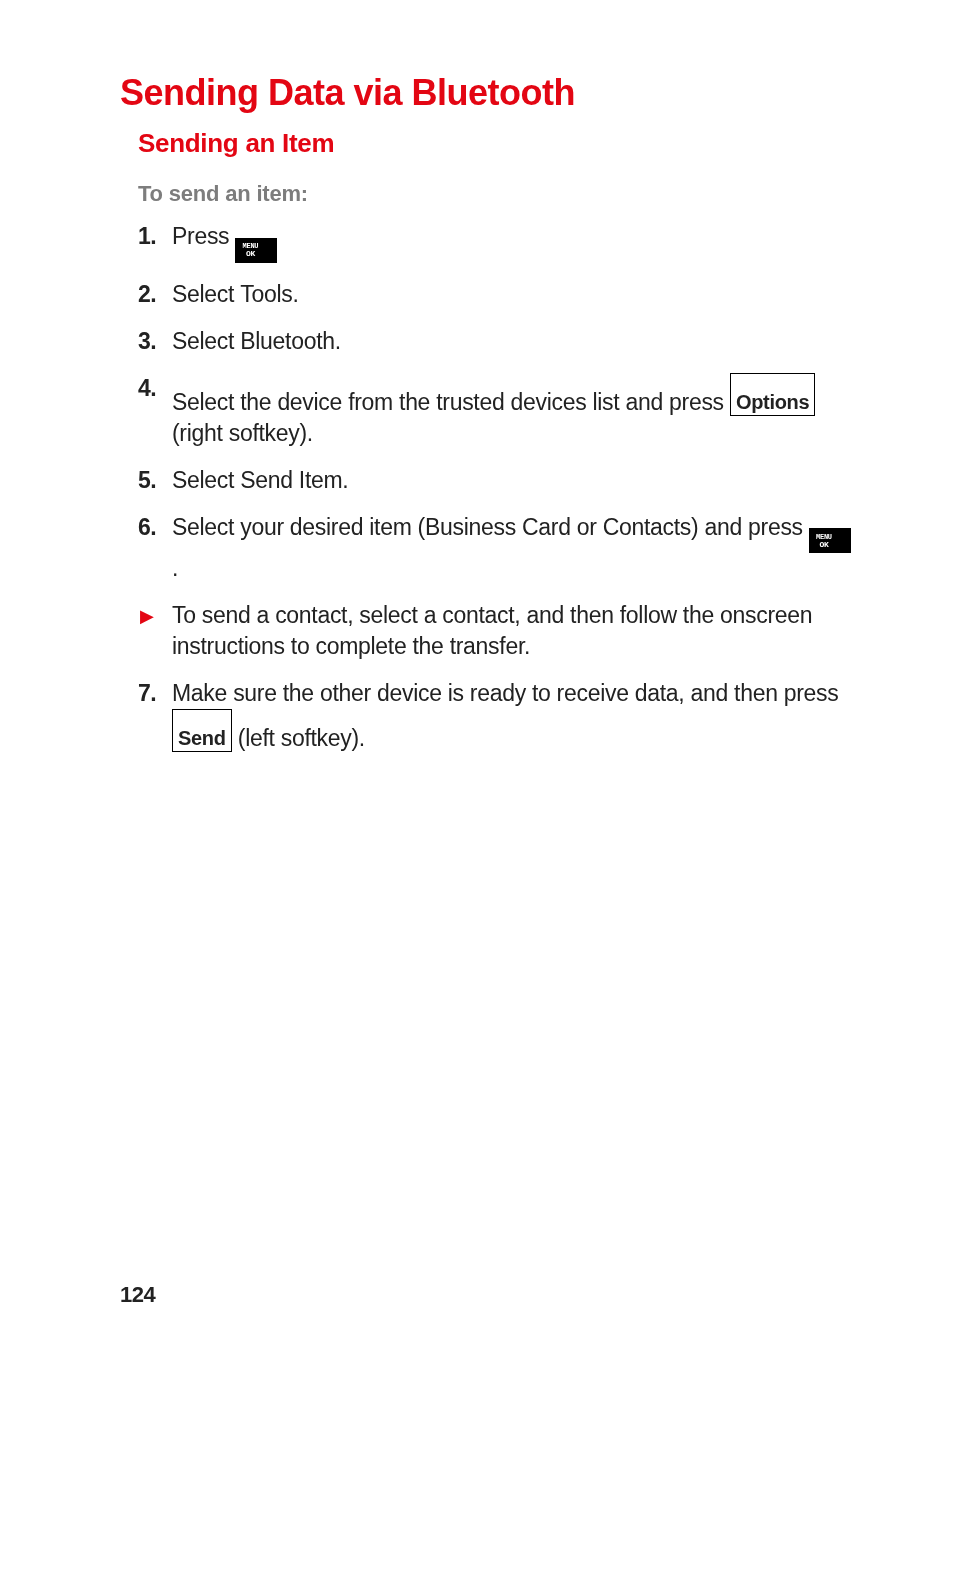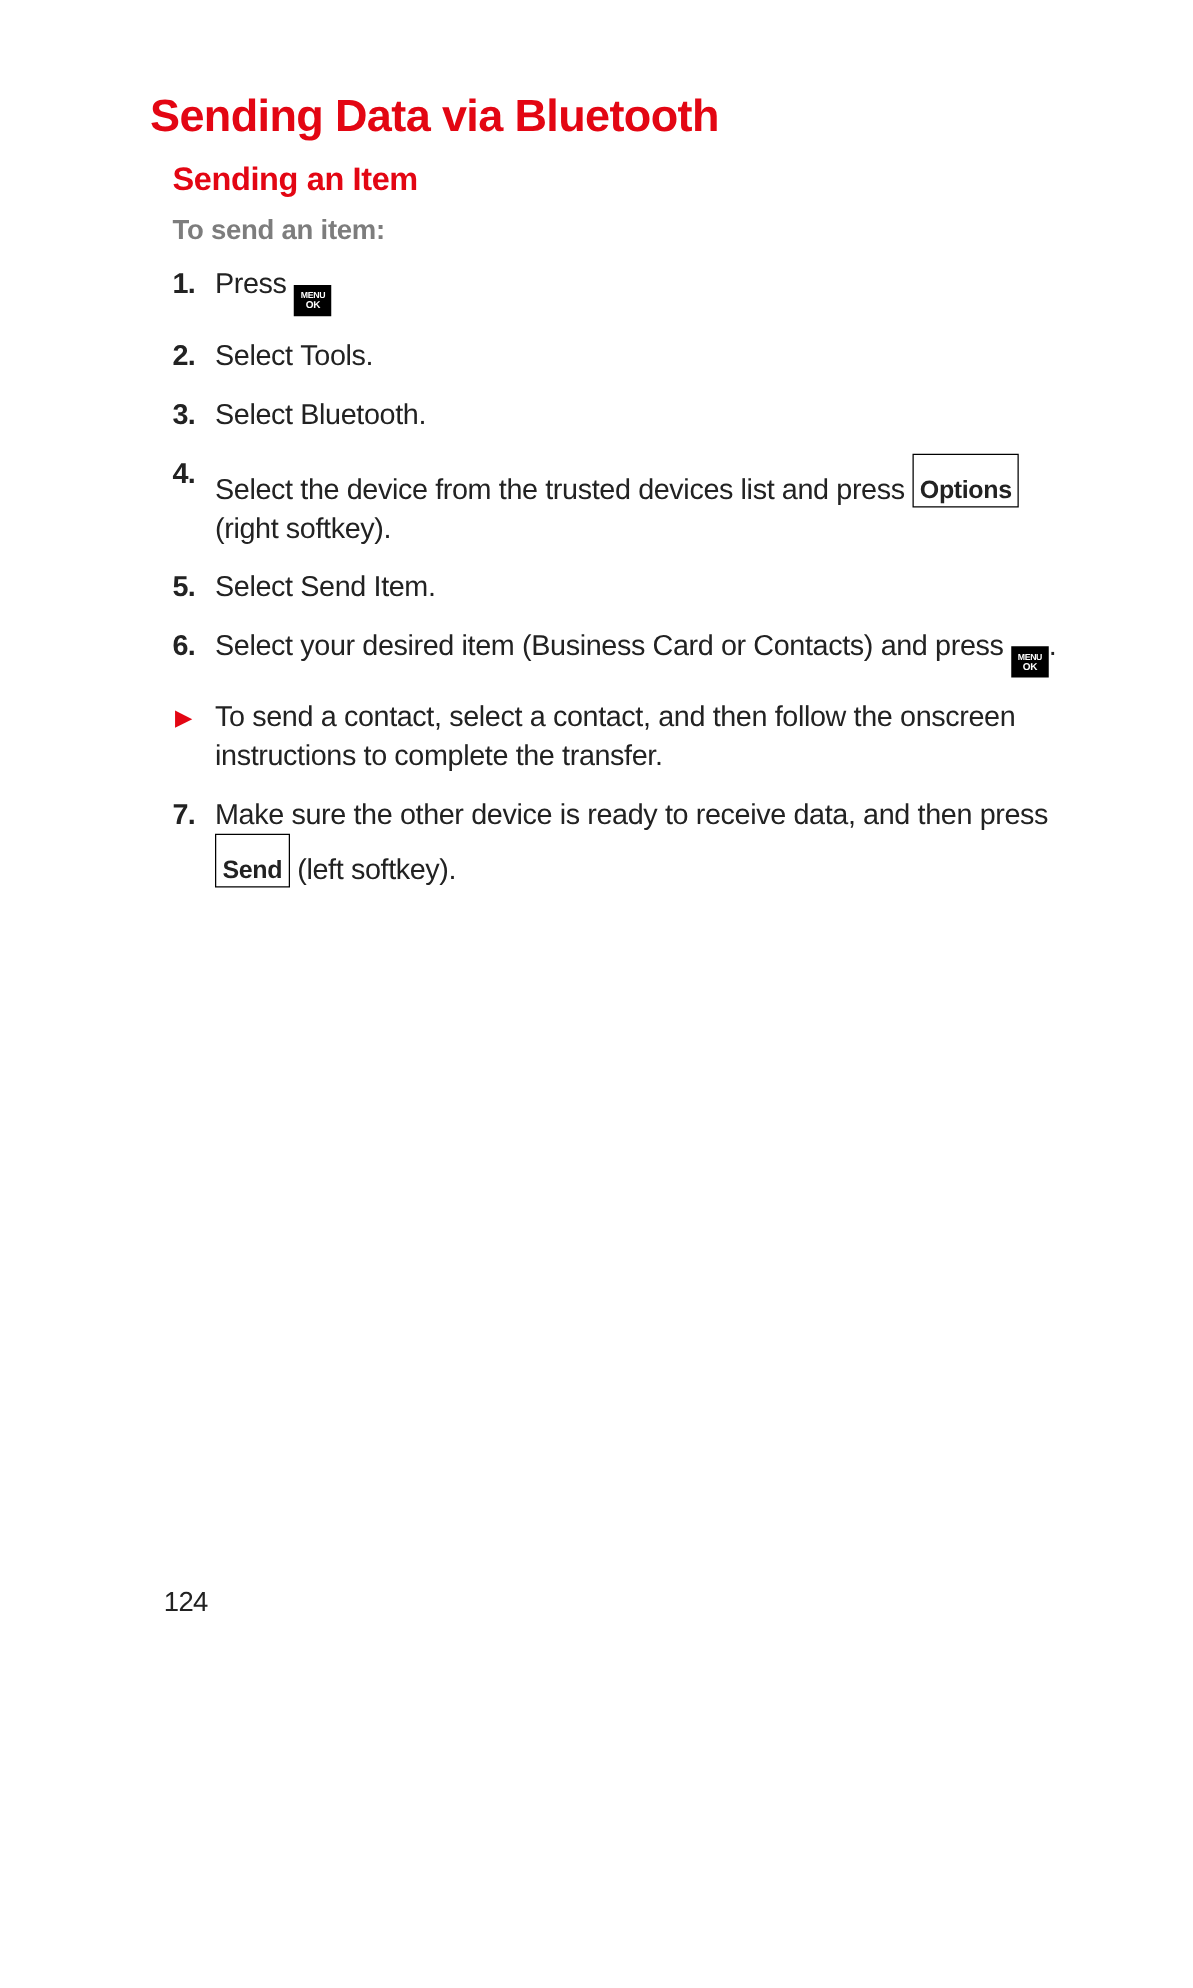--- a/index.html
+++ b/index.html
@@ -32,21 +32,21 @@
     color: #222;
     letter-spacing: -0.3px;
   }
   h2.subtitle {
     font-family: "Helvetica Neue", Helvetica, Arial, sans-serif;
     font-weight: 800;
     font-stretch: condensed;
     color: #e30613;
     font-size: 26px;
     letter-spacing: -0.3px;
-    margin: 0 0 12px 18px;
+    margin: 0 0 22px 18px;
   }
   .lead {
     font-weight: 700;
     font-stretch: condensed;
     color: #7d7d7d;
     font-size: 22px;
     letter-spacing: -0.2px;
     margin: 0 0 14px 18px;
   }
   ol.steps {
@@ -91,44 +91,44 @@
     flex-direction: column;
     align-items: center;
     justify-content: center;
     background: #000;
     color: #fff;
     border-radius: 0;
     width: 30px;
     height: 24px;
     vertical-align: -4px;
     line-height: 1;
-    padding: 1px 0 0 0;
+    padding: 1px 12px 0 0;
+    font-family: Liberation Mono, monospace;
   }
   .menuok .l1 { font-size: 7px; font-weight: 700; letter-spacing: -0.3px; }
   .menuok .l2 { font-size: 8px; font-weight: 700; letter-spacing: -0.3px; }
   .softkey {
     display: inline-block;
     border: 1.5px solid #000;
     padding: 16px 5px 1px 5px;
     font-weight: 800;
     font-stretch: condensed;
     font-size: 20px;
     line-height: 1.2;
     vertical-align: 1px;
     letter-spacing: -0.3px;
   }
   .pagenum {
     position: absolute;
     left: 120px;
-    bottom: 53px;
-    font-weight: 400;
+    bottom: 40px;
+    font-weight: 700;
     font-stretch: condensed;
     font-size: 22px;
     letter-spacing: -0.5px;
-    margin-left: 11px;
   }
 </style>
 </head>
 <body>
 
 <div class="page">
 
   <h1 class="title">Sending Data via Bluetooth</h1>
 
 

